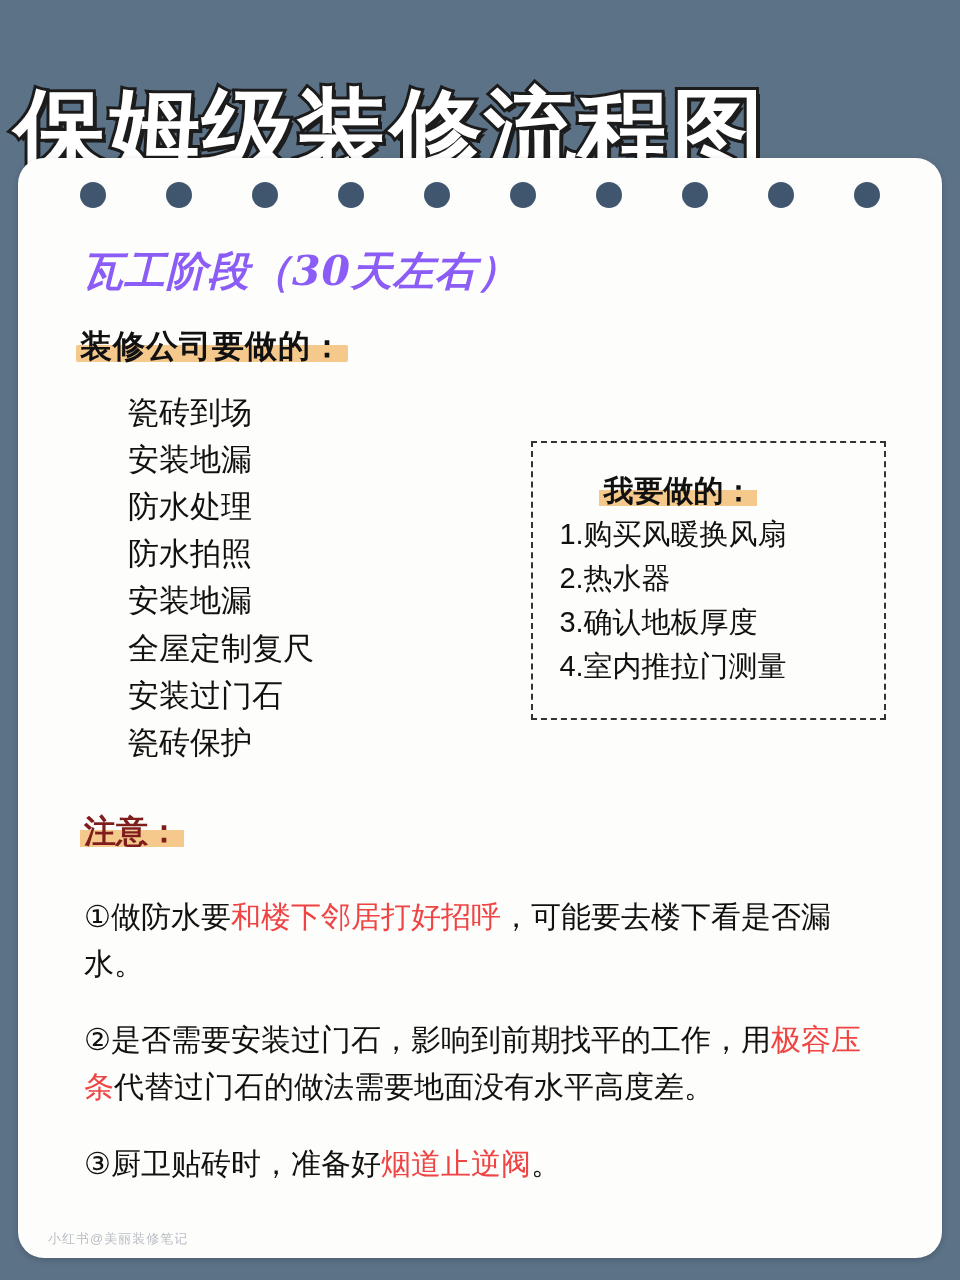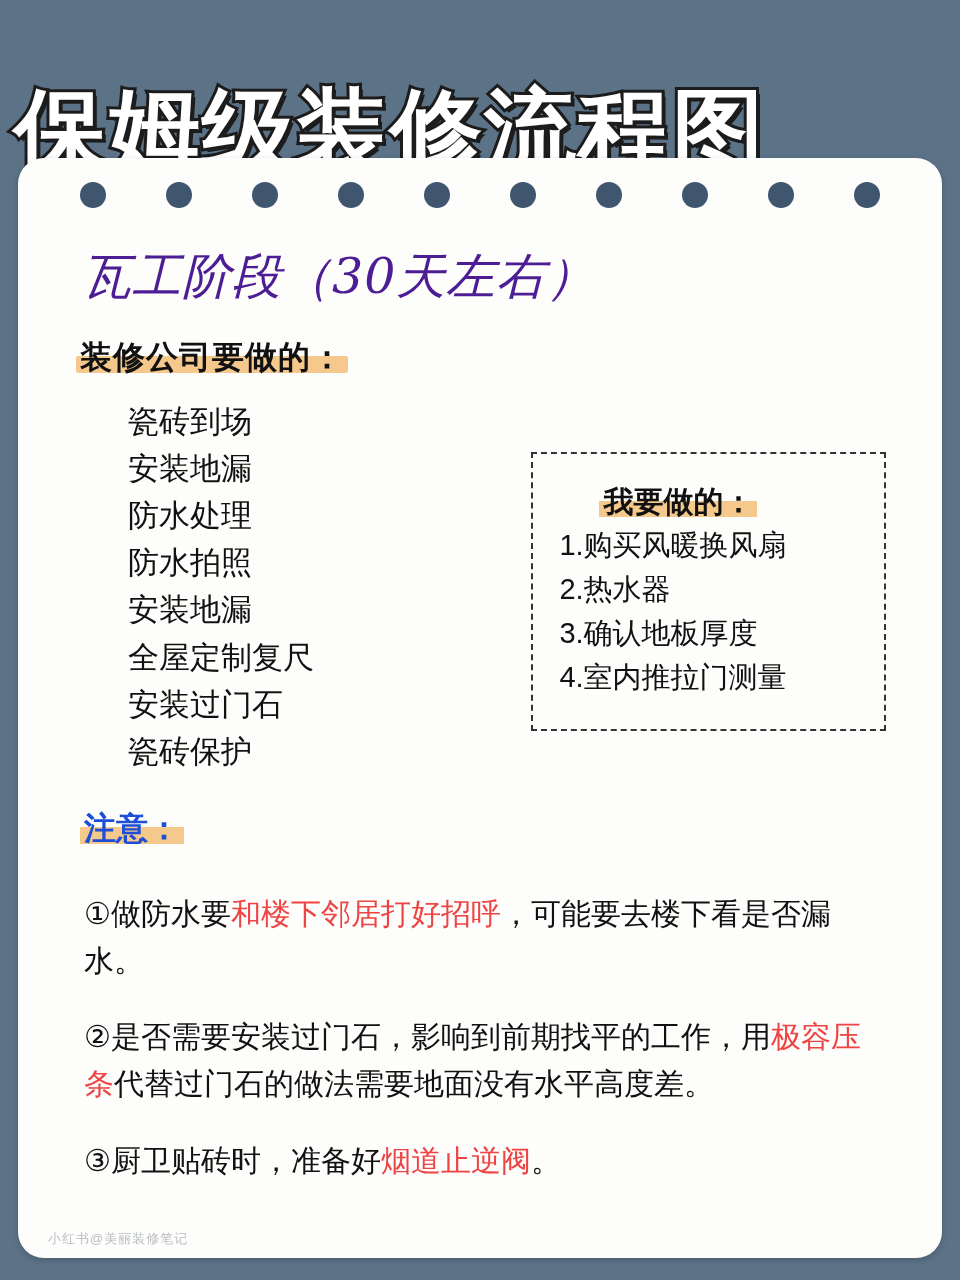--- a/index.html
+++ b/index.html
@@ -64,24 +64,24 @@
     border-radius: 50%;
     background: #3f566e;
   }
 
   .content {
     padding: 14px 56px 0 56px;
   }
 
   .section-title {
     font-family: "DejaVu Serif", "Liberation Serif", serif;
-    font-weight: 400;
+    font-weight: 700;
     font-style: italic;
-    font-size: 49px;
-    color: #4c1d95;
+    font-size: 41px;
+    color: #8b5cf6;
     letter-spacing: 1px;
     margin: 22px 0 26px 8px;
   }
 
   .subhead {
     display: inline-block;
     font-family: "DejaVu Sans", "Liberation Sans", sans-serif;
     font-weight: 900;
     font-size: 32px;
     color: #111;
@@ -109,21 +109,21 @@
 
   .company-list {
     margin: 20px 0 0 14px;
     width: 420px;
   }
   .company-list li {
     list-style: none;
     font-size: 31px;
     line-height: 1.52;
     color: #111;
-    font-family: Liberation Mono, monospace;
+    font-family: Liberation Sans, sans-serif;
   }
 
   .mybox {
     margin-top: 72px;
     margin-left: 16px;
     width: 380px;
     border: 2px dashed #333;
     padding: 28px 22px 30px 26px;
     box-sizing: border-box;
   }
@@ -153,22 +153,22 @@
     line-height: 1.52;
     color: #111;
   }
 
   .notice-head {
     display: inline-block;
     position: relative;
     font-family: "DejaVu Sans", "Liberation Sans", sans-serif;
     font-weight: 900;
     font-size: 32px;
-    color: #1d4ed8;
-    margin: 30px 0 10px 10px;
+    color: #7f1d1d;
+    margin: 44px 0 10px 10px;
   }
   .notice-head::before {
     content: "";
     position: absolute;
     left: -4px; right: -4px;
     top: 46%;
     height: 17px;
     background: #f5c98b;
     z-index: 0;
   }

